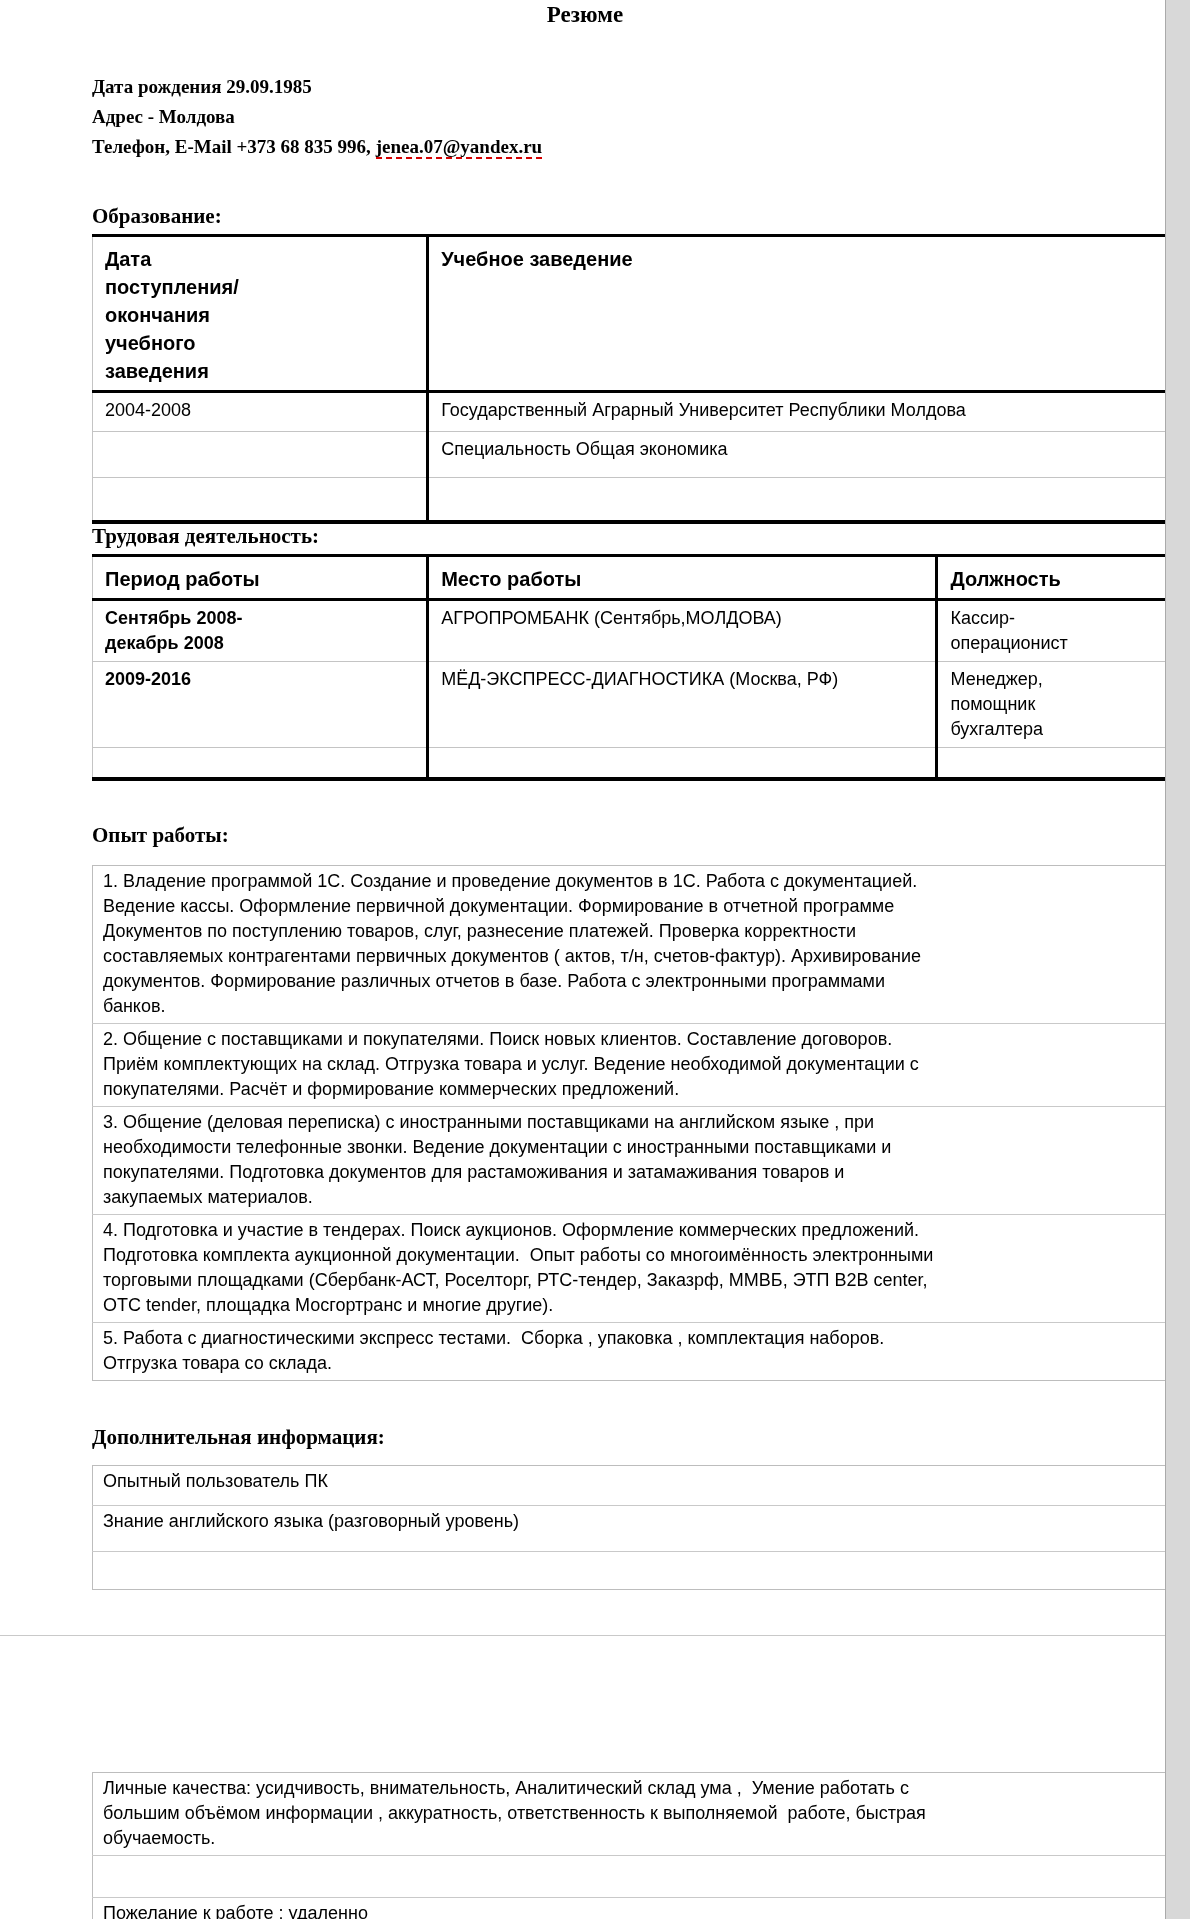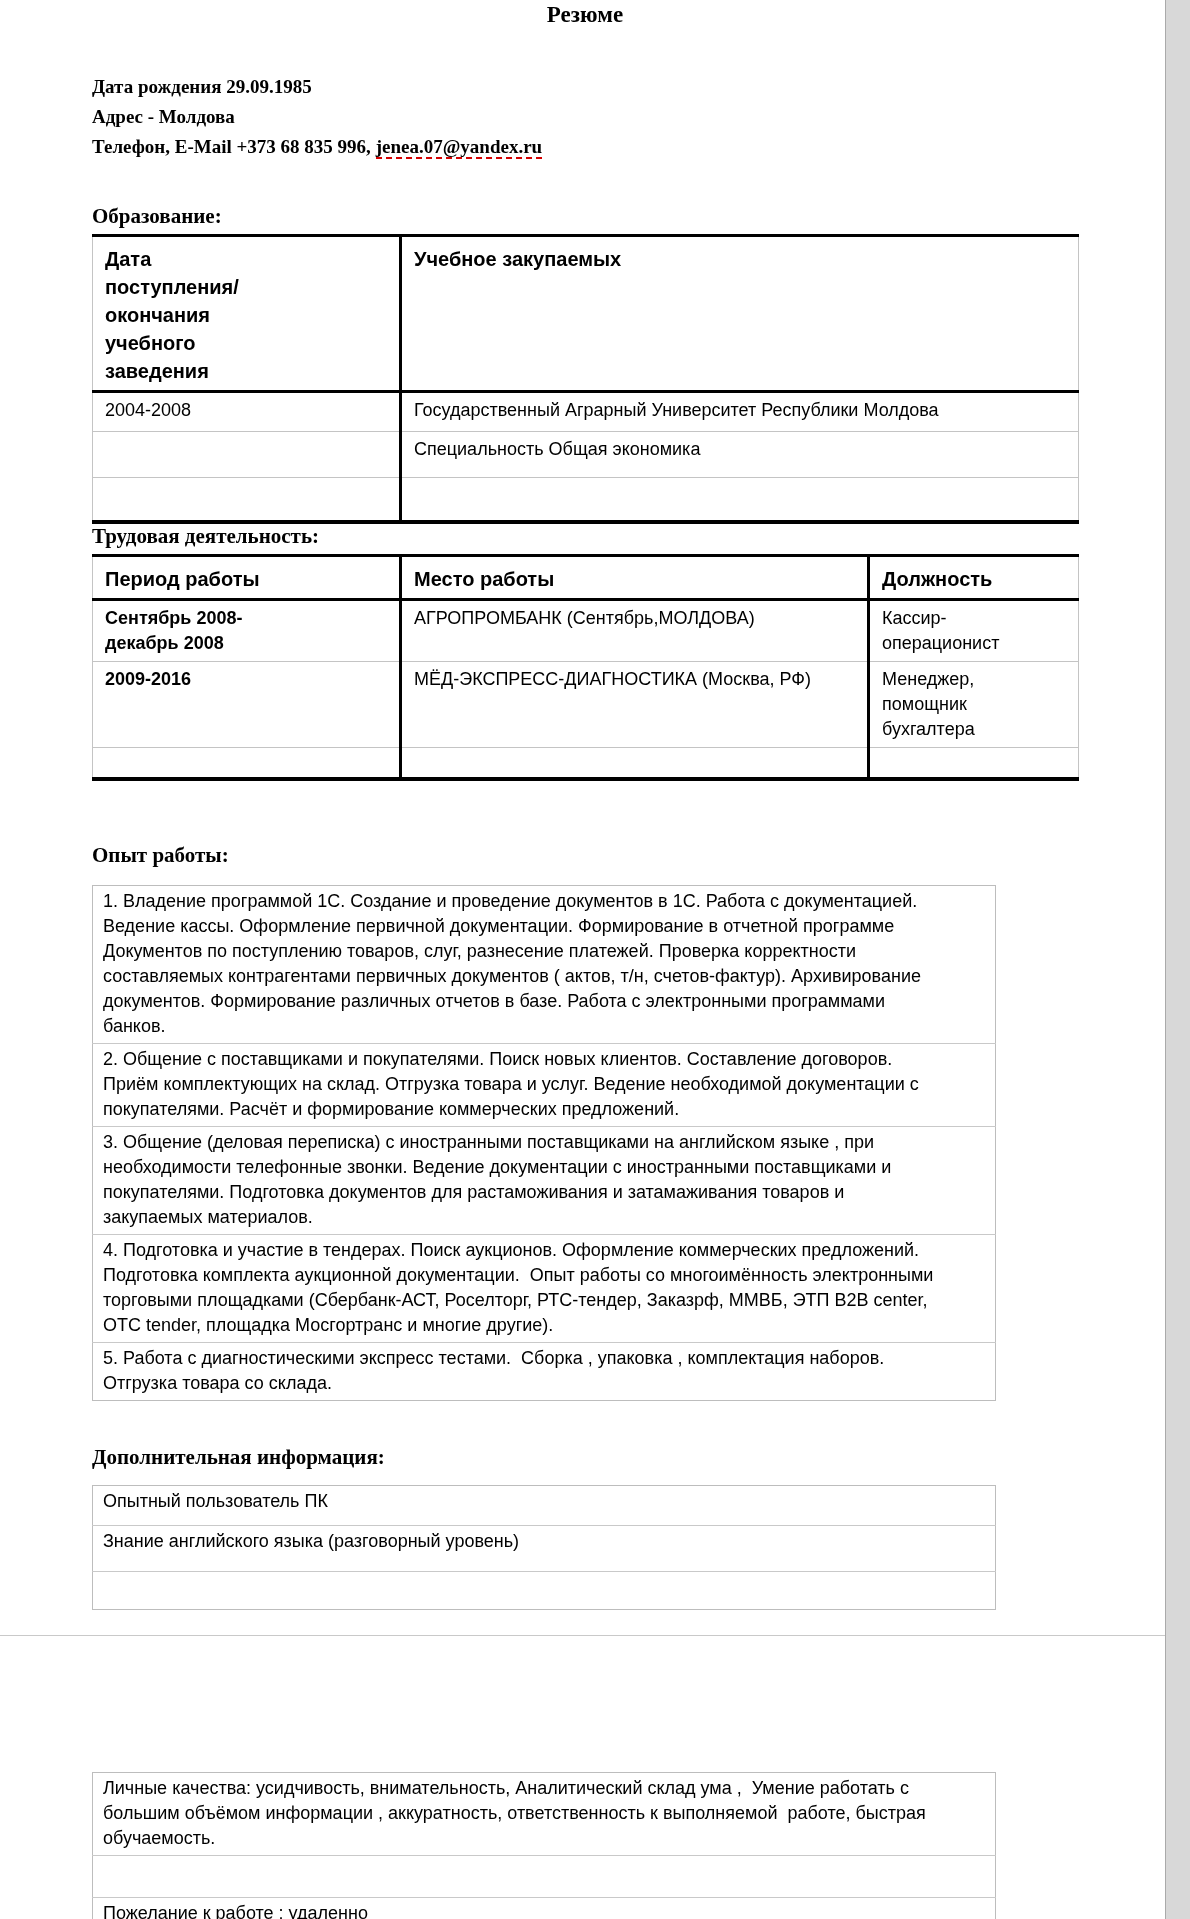--- a/index.html
+++ b/index.html
@@ -32,24 +32,24 @@
     font-size: 19px; line-height: 30px;
     margin: 0;
   }
   .email-spell { border-bottom: 2px dashed #d40000; }
   .section-heading {
     font-size: 21px; line-height: 24px;
     margin: 0;
   }
   .h-edu  { margin-top: 42px; margin-bottom: 6px; }
   .h-work { margin-bottom: 6px; }
-  .h-exp  { margin-top: 62px; margin-bottom: 18px; }
+  .h-exp  { margin-top: 42px; margin-bottom: 18px; }
   .h-add  { margin-top: 44px; margin-bottom: 16px; }
 
-  table { border-collapse: collapse; table-layout: fixed; width: 904px; }
+  table { border-collapse: collapse; table-layout: fixed; width: 1074px; }
   td, th { vertical-align: top; text-align: left; padding: 5px 12px; font-weight: normal; }
 
   
   .frame-table { border-top: 3px solid #000; border-bottom: 4px solid #000;
                  border-left: 1px solid #c4c4c4; border-right: 1px solid #c4c4c4; }
   .frame-table td, .frame-table th { border-bottom: 1px solid #c4c4c4; font-size: 18px; line-height: 25px; }
   .frame-table th { font-family: Liberation Sans, sans-serif; font-weight: bold;
                     font-size: 20px; line-height: 28px; padding-top: 8px;
                     border-bottom: 3px solid #000; }
   .vdiv { border-right: 3px solid #000; }
@@ -94,21 +94,21 @@
     <colgroup>
         <col style="width:308px">
         <col style="width:678px">
       </colgroup>
     <tbody>
         <tr style="height:94px">
       <th class="vdiv">
             <div class="edu-c1h-inner">Дата поступления/ окончания учебного заведения</div>
           </th>
       <th>
-            <div>Учебное закупаемых</div>
+            <div>Учебное заведение</div>
           </th>
     </tr>
     <tr style="height:40px">
       <td class="vdiv">2004-2008</td>
       <td>Государственный Аграрный Университет Республики Молдова</td>
     </tr>
     <tr style="height:46px">
       <td class="vdiv"></td>
       <td>Специальность Общая экономика</td>
     </tr>

